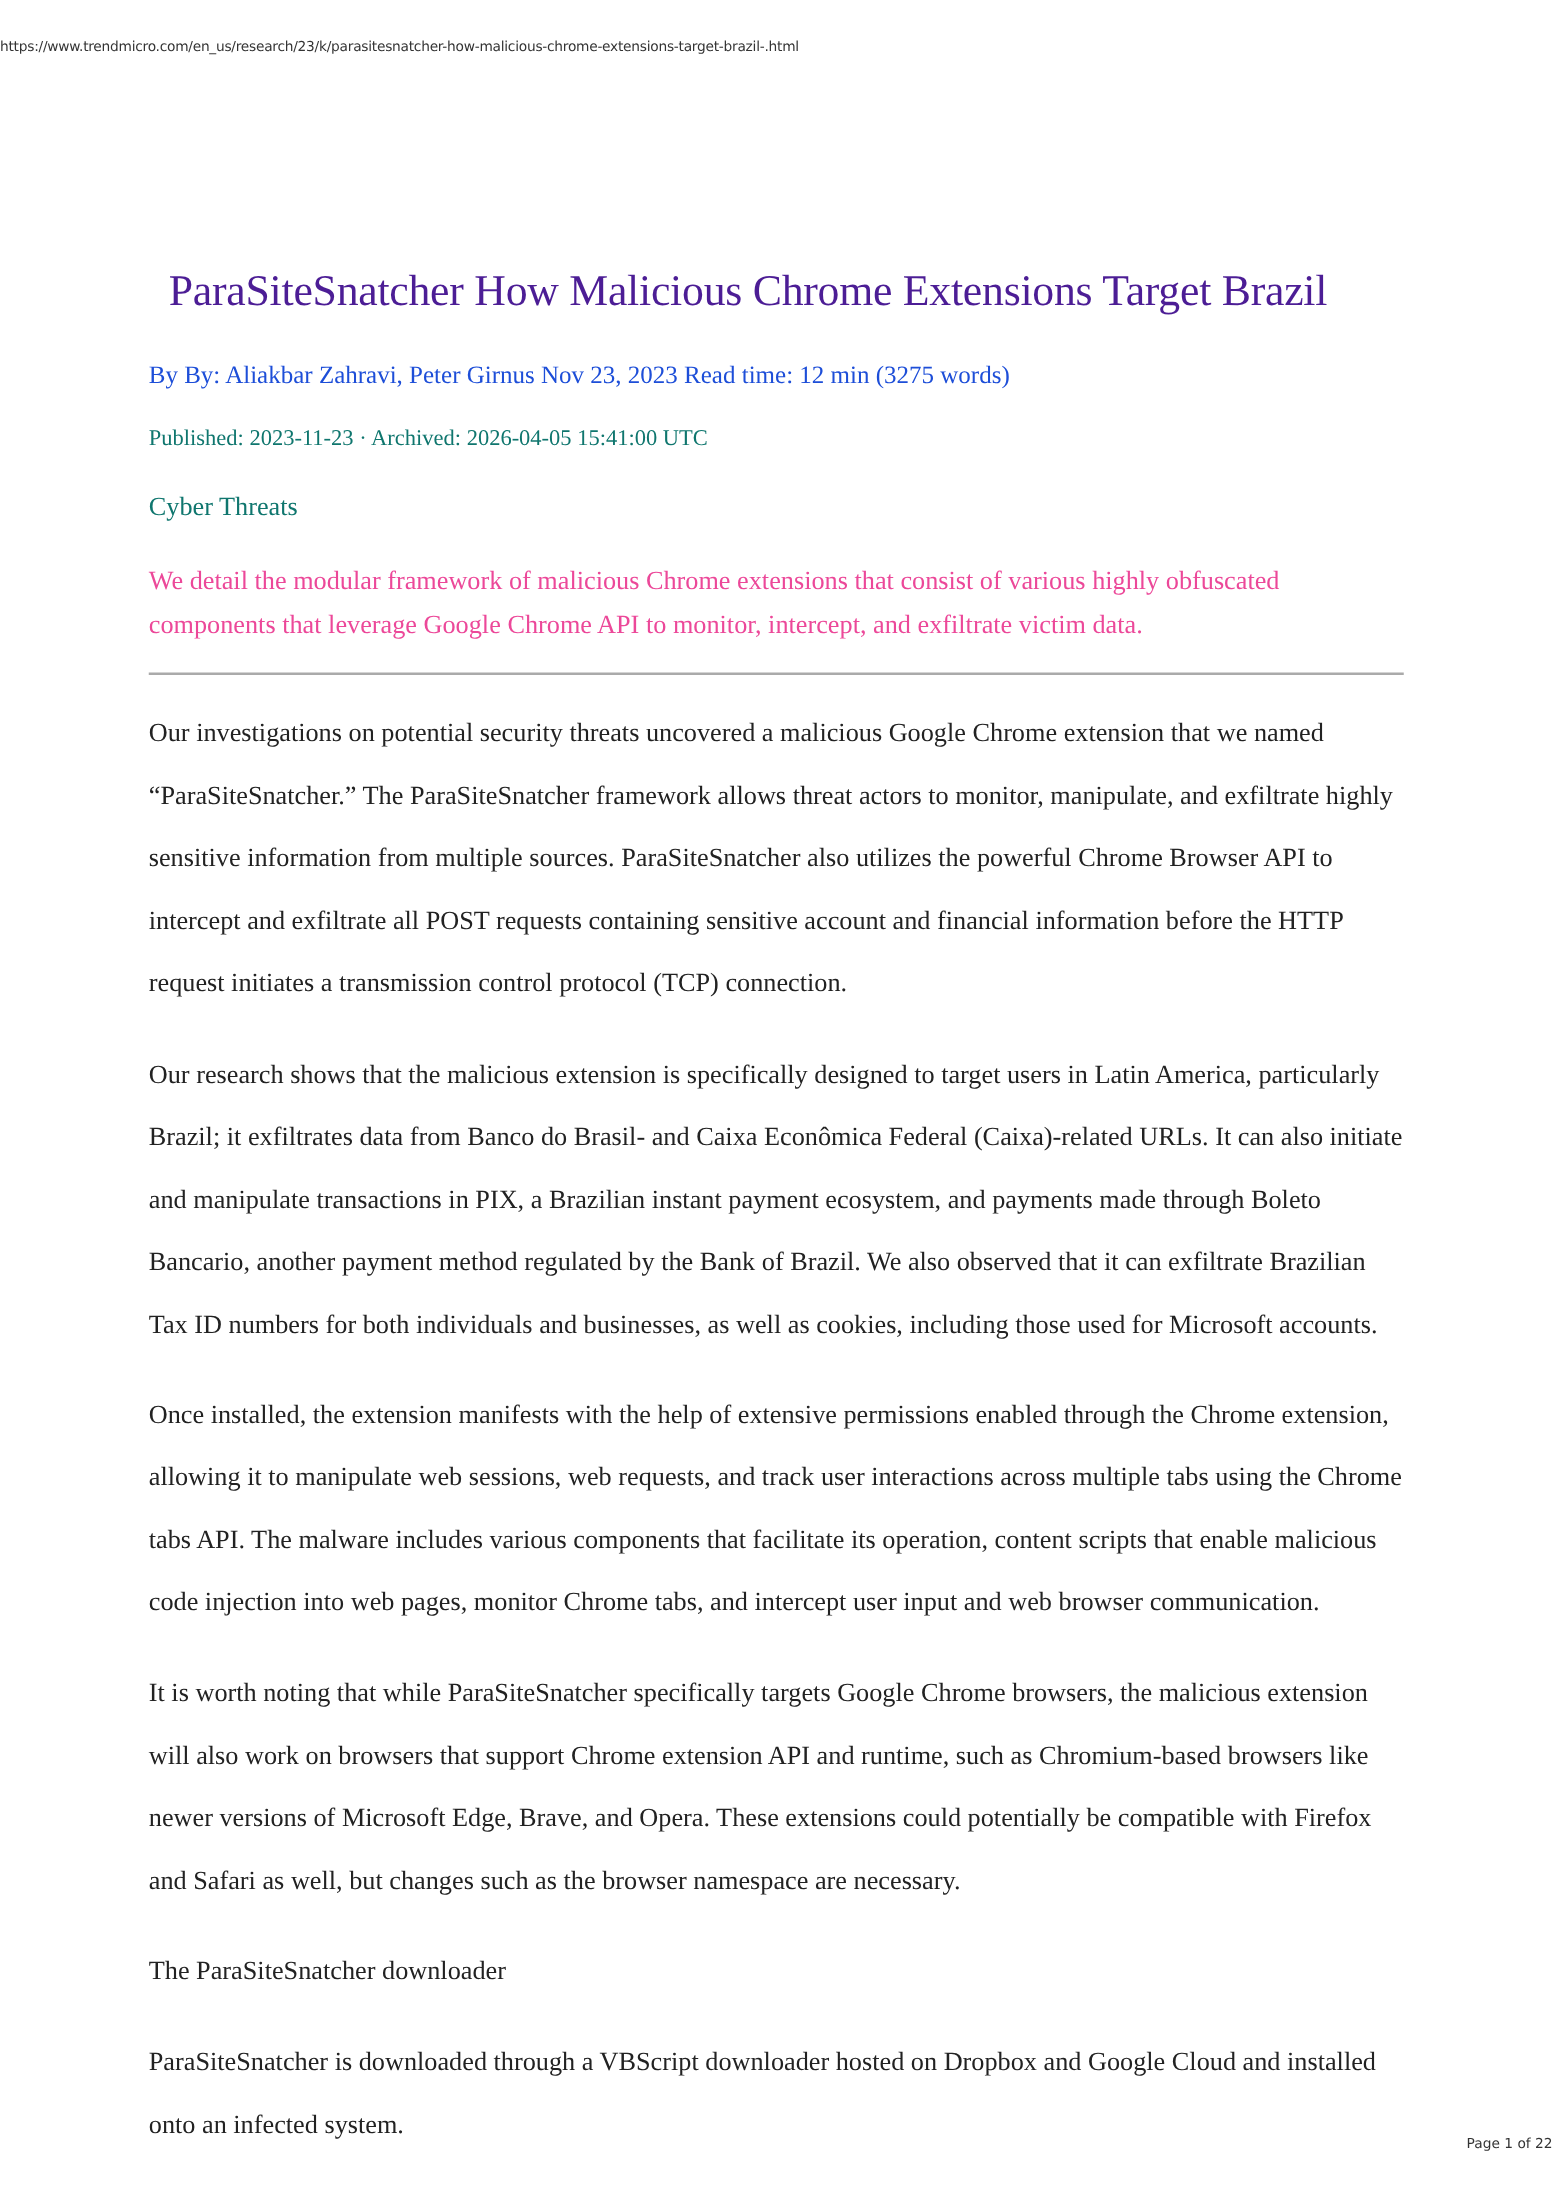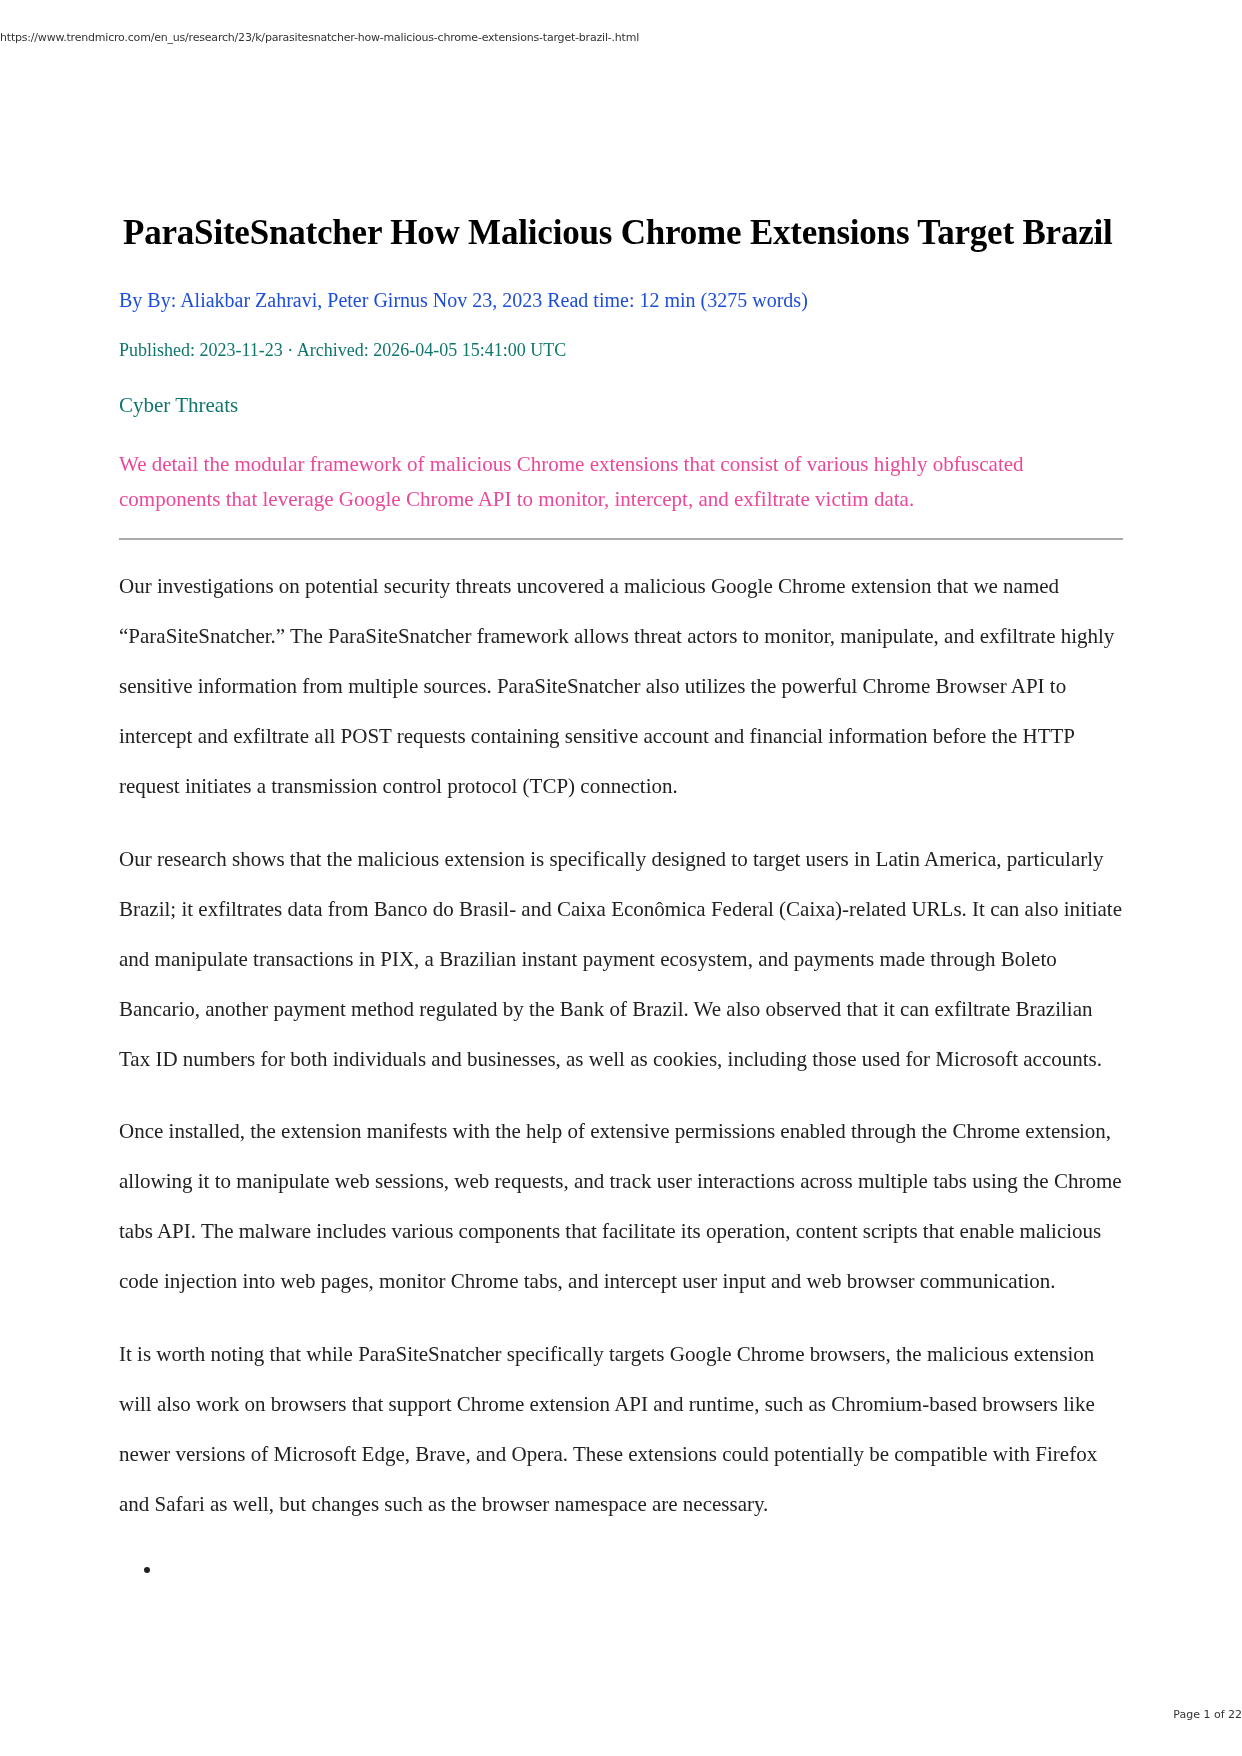--- a/index.html
+++ b/index.html
@@ -28,25 +28,25 @@
     .content {
       position: absolute;
       left: 119px;
       top: 0;
       width: 1004px;
       font-family: "Liberation Serif", serif;
     }
     .title {
       position: absolute;
       top: 213px;
-      left: 4px;
+      left: 16px;
       margin: 0;
       font-size: 35px;
-      font-weight: bold;
-      color: #000000;
+      font-weight: normal;
+      color: #4c1d95;
       white-space: nowrap;
       letter-spacing: -0.2px;
     }
     .byline {
       position: absolute;
       top: 289px;
       left: 0;
       font-size: 20px;
       color: #1d4ed8;
       white-space: nowrap;
@@ -134,19 +134,21 @@
   <div class="published">Published: 2023-11-23 · Archived: 2026-04-05 15:41:00 UTC</div>
   <div class="category">Cyber Threats</div>
   <p class="summary">We detail the modular framework of malicious Chrome extensions that consist of various highly obfuscated components that leverage Google Chrome API to monitor, intercept, and exfiltrate victim data.</p>
   <hr class="divider">
 
   <div class="body-text">
     <p>Our investigations on potential security threats uncovered a malicious Google Chrome extension that we named “ParaSiteSnatcher.” The ParaSiteSnatcher framework allows threat actors to monitor, manipulate, and exfiltrate highly sensitive information from multiple sources. ParaSiteSnatcher also utilizes the powerful Chrome Browser API to intercept and exfiltrate all POST requests containing sensitive account and financial information before the HTTP request initiates a transmission control protocol (TCP) connection.</p>
     <p>Our research shows that the malicious extension is specifically designed to target users in Latin America, particularly Brazil; it exfiltrates data from Banco do Brasil- and Caixa Econômica Federal (Caixa)-related URLs. It can also initiate and manipulate transactions in PIX, a Brazilian instant payment ecosystem, and payments made through Boleto Bancario, another payment method regulated by the Bank of Brazil. We also observed that it can exfiltrate Brazilian Tax ID numbers for both individuals and businesses, as well as cookies, including those used for Microsoft accounts.</p>
     <p>Once installed, the extension manifests with the help of extensive permissions enabled through the Chrome extension, allowing it to manipulate web sessions, web requests, and track user interactions across multiple tabs using the Chrome tabs API. The malware includes various components that facilitate its operation, content scripts that enable malicious code injection into web pages, monitor Chrome tabs, and intercept user input and web browser communication.</p>
     <p>It is worth noting that while ParaSiteSnatcher specifically targets Google Chrome browsers, the malicious extension will also work on browsers that support Chrome extension API and runtime, such as Chromium-based browsers like newer versions of Microsoft Edge, Brave, and Opera. These extensions could potentially be compatible with Firefox and Safari as well, but changes such as the browser namespace are necessary.</p>
+    <p class="subheading">The ParaSiteSnatcher downloader</p>
+    <p>ParaSiteSnatcher is downloaded through a VBScript downloader hosted on Dropbox and Google Cloud and installed onto an infected system.</p>
     <ul class="bullet-list">
       <li></li>
     </ul>
   </div>
 </div>
 
 <div class="page-footer">Page 1 of 22</div>
 
 </body></html>

